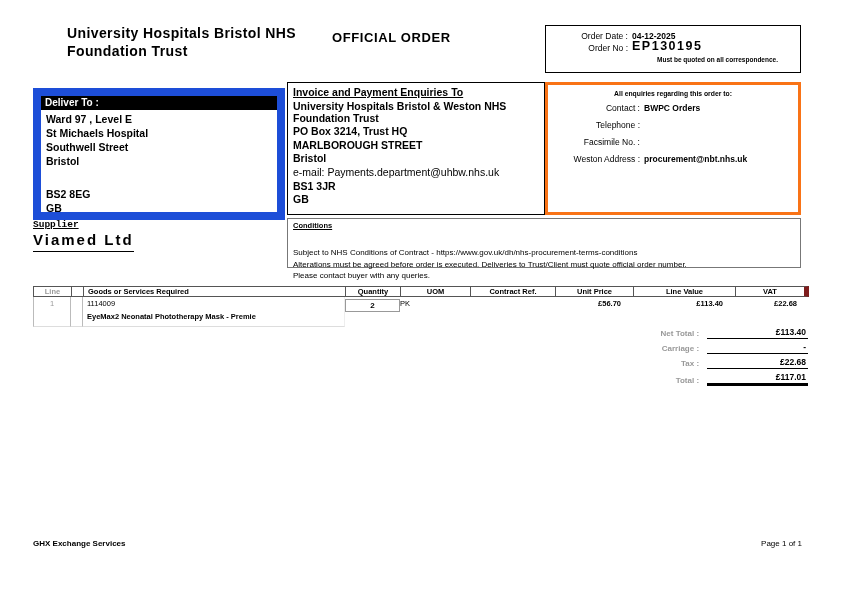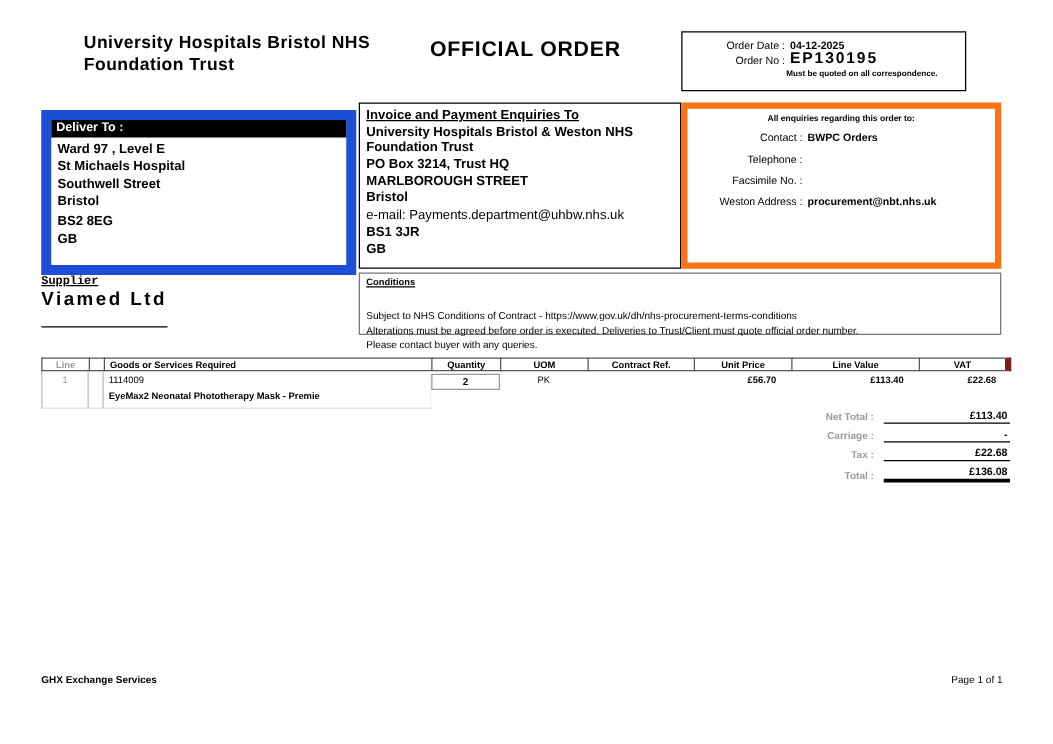--- a/index.html
+++ b/index.html
@@ -6,68 +6,68 @@
   .page {
     position:relative; width:842px; height:595px; background:#ffffff;
     font-family:"Liberation Sans","DejaVu Sans",sans-serif; color:#000; overflow:hidden;
   }
   
   .trust-name {
     position:absolute; left:23px; top:24px; width:270px;
     font-size:14px; font-weight:bold; line-height:1.3; letter-spacing:.4px;margin-left:44px;
   }
   .doc-title {
-    position:absolute; left:344px; top:30px;
-    font-size:17px; font-weight:bold; letter-spacing:.6px;
+    position:absolute; left:332px; top:30px;
+    font-size:13px; font-weight:bold; letter-spacing:.6px;
   }
   .order-box {
-    position:absolute; left:545px; top:25px; width:228px; height:48px;
+    position:absolute; left:545px; top:25px; width:256px; height:48px;
     border:1px solid #000; box-sizing:border-box; padding-top:4px;
   }
   .order-row { display:flex; font-size:8.5px; line-height:12px; }
   .order-row .lbl { width:82px; text-align:right; }
   .order-row .val { padding-left:4px; font-weight:bold; }
   .order-no-val { font-size:12.5px; letter-spacing:1.5px; font-weight:bold; position:relative; top:-2px; }
   .order-note { margin-top:2px; font-size:6.5px; font-weight:bold; text-align:right; padding-right:22px; }
   
   .deliver-box {
     position:absolute; left:33px; top:88px; width:252px; height:132px;
     border:8px solid #1d4ed8; box-sizing:border-box;
   }
   .deliver-head {
     background:#000; color:#fff; font-size:10px; font-weight:bold;
     padding:1px 4px 2px 4px;
   }
   .deliver-lines { padding:3px 5px; font-size:10.5px; font-weight:bold; line-height:1.32; }
-  .addr-gap { margin-top:3px; }
+  .addr-gap { margin-top:20px; }
   .invoice-box {
     position:absolute; left:287px; top:82px; width:258px; height:133px;
     border:1px solid #000; box-sizing:border-box; padding:3px 5px;
   }
   .invoice-title { font-size:10.5px; font-weight:bold; text-decoration:underline; margin-bottom:2px; }
   .invoice-org { font-size:10.5px; font-weight:bold; line-height:1.15; margin-bottom:1px; }
   .invoice-line { font-size:10.5px; font-weight:bold; line-height:1.3; }
   .invoice-line.plain { font-weight:normal; }
   .enquiries-box {
     position:absolute; left:545px; top:82px; width:256px; height:133px;
-    border:5px solid #f97316; box-sizing:border-box; padding-top:5px;
+    border:3px solid #f97316; box-sizing:border-box; padding-top:5px;
   }
   .enq-title { text-align:center; font-size:6.8px; font-weight:bold; margin-bottom:6px; }
   .enq-row { display:flex; font-size:8.5px; line-height:11px; margin-bottom:6px; }
   .enq-row .lbl { width:92px; text-align:right; }
   .enq-row .val { padding-left:4px; font-weight:bold; }
   
   .supplier-title {
     position:absolute; left:33px; top:219px;
     font-size:9.5px; font-weight:bold; text-decoration:underline;font-family:Liberation Mono, monospace;
   }
   .supplier-name {
     position:absolute; left:33px; top:231px;
     font-size:15px; font-weight:bold; letter-spacing:2px;
-    border-bottom:1.5px solid #000; padding-bottom:13px;
+    border-bottom:1.5px solid #000; padding-bottom:3px;
   }
   .conditions-box {
     position:absolute; left:287px; top:218px; width:514px; height:50px;
     border:1px solid #777; box-sizing:border-box; padding:2px 5px;
   }
   .cond-title { font-size:7.5px; font-weight:bold; text-decoration:underline; margin-bottom:17px; }
   .cond-line { font-size:8px; line-height:1.45; }
   
   .order-table { position:absolute; left:33px; top:286px; width:776px; }
   .t-head { display:flex; height:11px; }
@@ -85,21 +85,21 @@
   .t-row .dc { box-sizing:border-box; font-size:7.5px; padding-top:2px; }
   .dc.line-v { text-align:center; color:#999; border-left:1px solid #bbb; border-right:1px solid #bbb; border-bottom:1px solid #ddd;}
   .dc.blank-v { border-right:1px solid #bbb; border-bottom:1px solid #ddd;}
   .dc.goods-v { padding-left:4px; border-bottom:1px solid #ddd; border-right:1px solid #eee;}
   .item-code { font-size:7.5px; }
   .item-desc { font-size:7.5px; font-weight:bold; margin-top:4px; }
   .qty-box {
     box-sizing:border-box; border:1px solid #999; height:13px; margin-top:0;
     text-align:center; font-weight:bold; font-size:8px; line-height:12px;
   }
-  .dc.uom-v { text-align:center; font-weight:normal; }
+  .dc.uom-v { font-weight:normal; }
   .dc.money { text-align:right; padding-right:12px; font-weight:bold; }
   
   .totals { position:absolute; left:612px; top:326px; width:196px; }
   .tot-row { display:flex; align-items:flex-end; margin-bottom:2px; }
   .tot-row .lbl { width:88px; text-align:right; color:#999; font-size:8px; font-weight:bold; padding-bottom:1px; }
   .tot-row .val {
     width:100px; margin-left:8px; text-align:right; font-size:8.5px; font-weight:bold;
     border-bottom:1px solid #000; padding:1px 2px 1px 0; min-height:10px;
   }
   .tot-row.total .val { border-bottom:3px solid #000; }
@@ -218,20 +218,20 @@
     <div class="tot-row">
       <span class="lbl">Carriage :</span>
       <span class="val">-</span>
     </div>
     <div class="tot-row">
       <span class="lbl">Tax :</span>
       <span class="val">£22.68</span>
     </div>
     <div class="tot-row total">
       <span class="lbl">Total :</span>
-      <span class="val">£136.08</span>
+      <span class="val">£117.01</span>
     </div>
   </div>
 
   <div class="footer-left">GHX Exchange Services</div>
   <div class="footer-right">Page 1 of 1</div>
 
 </div>
 
 </body></html>

